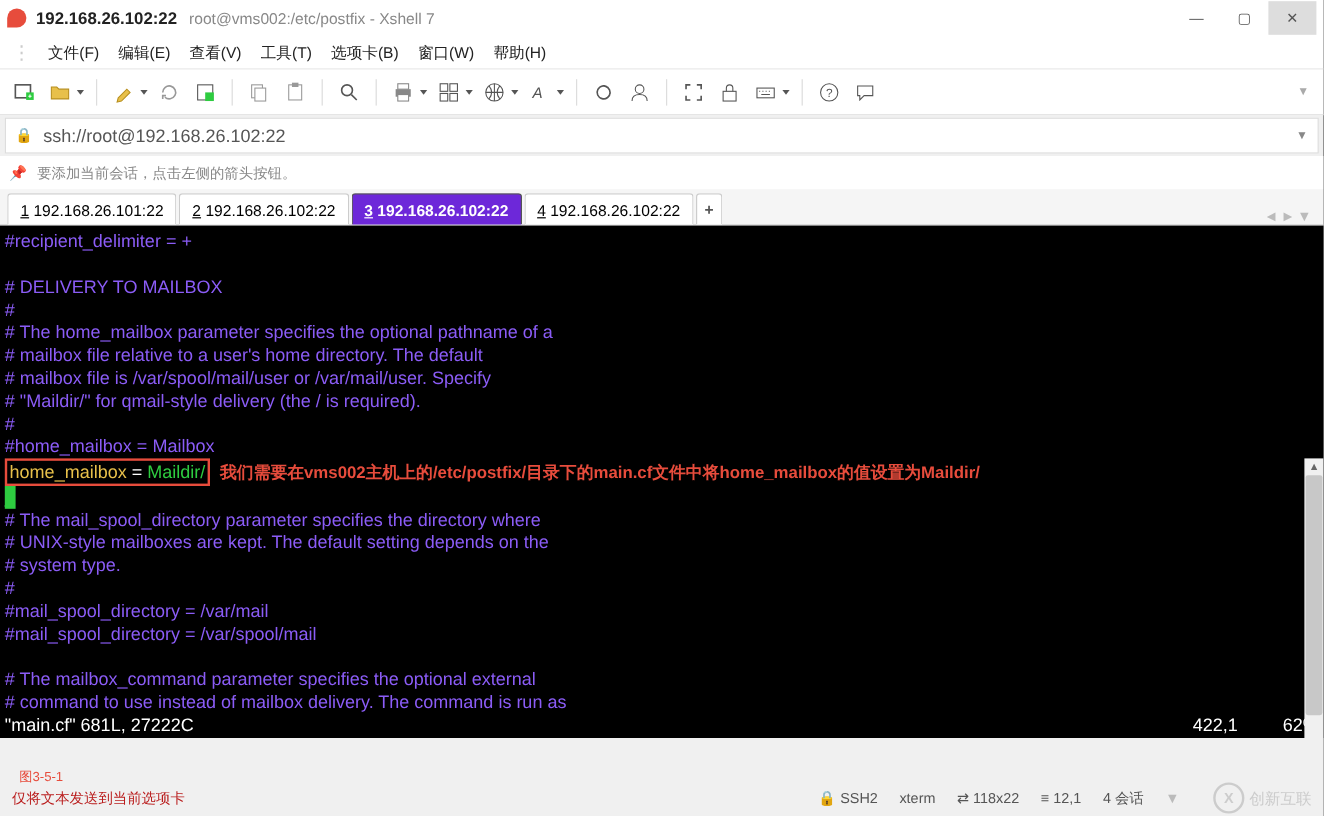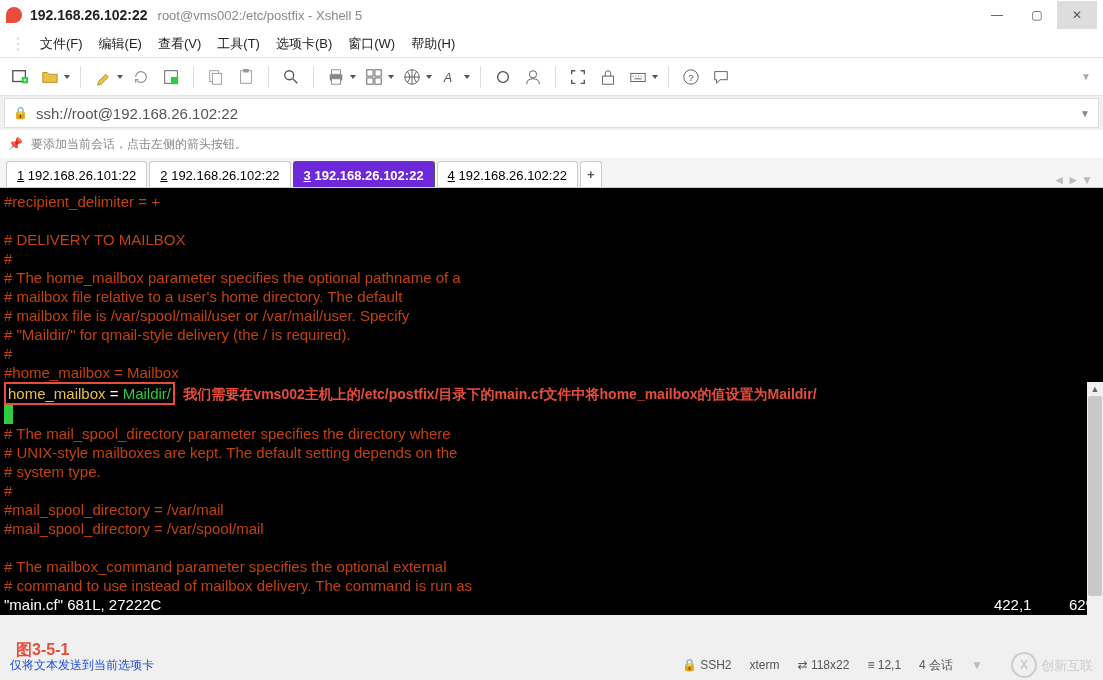--- a/index.html
+++ b/index.html
@@ -36,52 +36,52 @@
     .tabstrip { height: 30px; background: #f5f5f5; display: flex; align-items: flex-end; padding: 0 6px; gap: 2px; border-bottom: 1px solid #ccc; }
     .tab { height: 26px; padding: 0 10px; display: flex; align-items: center; gap: 6px; font-size: 13px; background: #fff; border: 1px solid #ccc; border-bottom: none; border-radius: 3px 3px 0 0; flex-direction: column; }
     .tab.active { background: #6d28d9; color: #fff; font-weight: bold; border-color: #555; }
     .tab .dot { width: 7px; height: 7px; background: #2ecc40; border-radius: 50%; }
     .tab .close-x { color: #aaa; font-size: 11px; margin-left: 4px; }
     .tab.active .close-x { color: #ccc; }
     .tab.add { width: 22px; padding: 0; justify-content: center; font-weight: bold; color: #555; }
     .tab-nav { margin-left: auto; display: flex; gap: 2px; color: #bbb; font-size: 12px; padding-right: 4px; }
     
     .terminal { height: 427px; background: #000; color: #fff; font-family: "Consolas", monospace; font-size: 15px; line-height: 19px; padding: 4px 4px; overflow: hidden; position: relative; }
-    .terminal .comment { color: #c2410c; }
+    .terminal .comment { color: #8b5cf6; }
     .terminal .boxed { border: 2px solid #e74c3c; display: inline-block; padding: 0 2px; }
     .terminal .boxed .yel { color: #e8c04a; }
     .terminal .boxed .wht { color: #fff; }
     .terminal .boxed .grn { color: #2ecc40; }
     .terminal .red-note { color: #e74c3c; font-weight: bold; font-family: "Microsoft YaHei", sans-serif; font-size: 14px; }
     .terminal .cursor { background: #2ecc40; color: #2ecc40; display: inline-block; width: 9px; }
     .terminal .statusline { color: #fff; }
     .terminal .statusline .right { float: right; }
     .scrollbar-track { position: absolute; right: 0; top: 194px; width: 16px; height: 427px; background: #f0f0f0; }
     .scrollbar-thumb { position: absolute; top: 14px; width: 14px; left: 1px; height: 200px; background: #c8c8c8; border-radius: 2px; }
     .scrollbar-arrow { position: absolute; width: 16px; height: 14px; color: #666; font-size: 9px; text-align: center; line-height: 14px; }
     .scrollbar-arrow.up { top: 0; }
     
-    .fig-label { position: absolute; left: 16px; top: 640px; color: #e74c3c; font-weight: bold; font-size: 16px; }
+    .fig-label { position: absolute; left: 16px; top: 640px; color: #e74c3c; font-weight: normal; font-size: 11px; }
     
     .statusbar-bottom { position: absolute; left: 0; bottom: 0; width: 100%; height: 30px; display: flex; align-items: center; padding: 0 10px; font-size: 12px; color: #555; }
-    .statusbar-bottom .msg { color: #1d4ed8; text-align: right; }
+    .statusbar-bottom .msg { color: #b91c1c; text-align: right; }
     .statusbar-bottom .right-group { margin-left: auto; display: flex; gap: 18px; align-items: center; }
     .statusbar-bottom .logo-area { display: flex; align-items: center; margin-left: 10px; }
     .statusbar-bottom .logo-badge { width: 26px; height: 26px; border-radius: 50%; border: 2px solid #ccc; color: #ccc; display: flex; align-items: center; justify-content: center; font-weight: bold; margin-right: 4px; }
     .statusbar-bottom .logo-text { color: #ccc; font-size: 13px; line-height: 13px; }
     
     .terminal-wrap { position: relative; }
   </style>
 </head>
 <body>
 
 <div class="titlebar">
   <div class="app-icon"></div>
   <span class="conn">192.168.26.102:22</span>
-  <span class="path">root@vms002:/etc/postfix - Xshell 5</span>
+  <span class="path">root@vms002:/etc/postfix - Xshell 7</span>
   <div class="win-btns">
     <div class="win-btn">—</div>
     <div class="win-btn">▢</div>
     <div class="win-btn close">✕</div>
   </div>
 </div>
 
 <div class="menubar">
   <span class="bar">⋮</span>
   <span class="menu-item">文件(F)</span>

